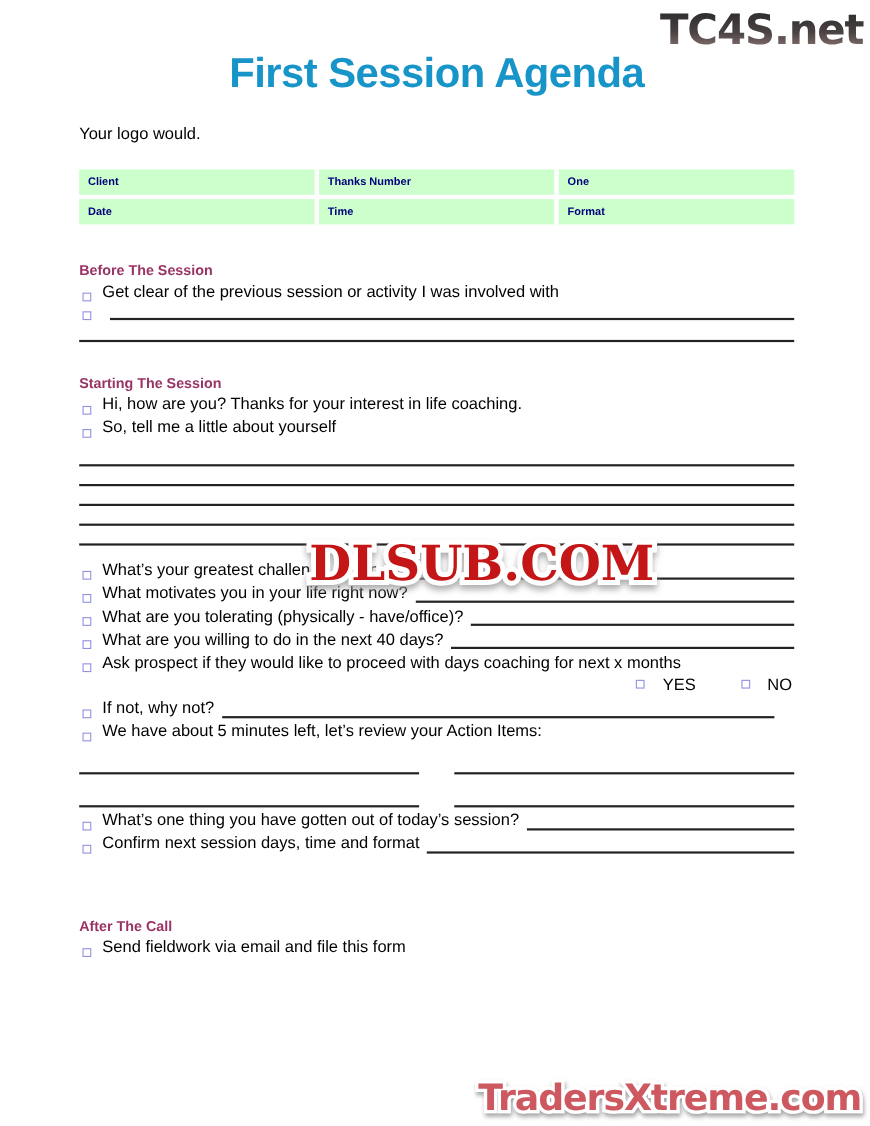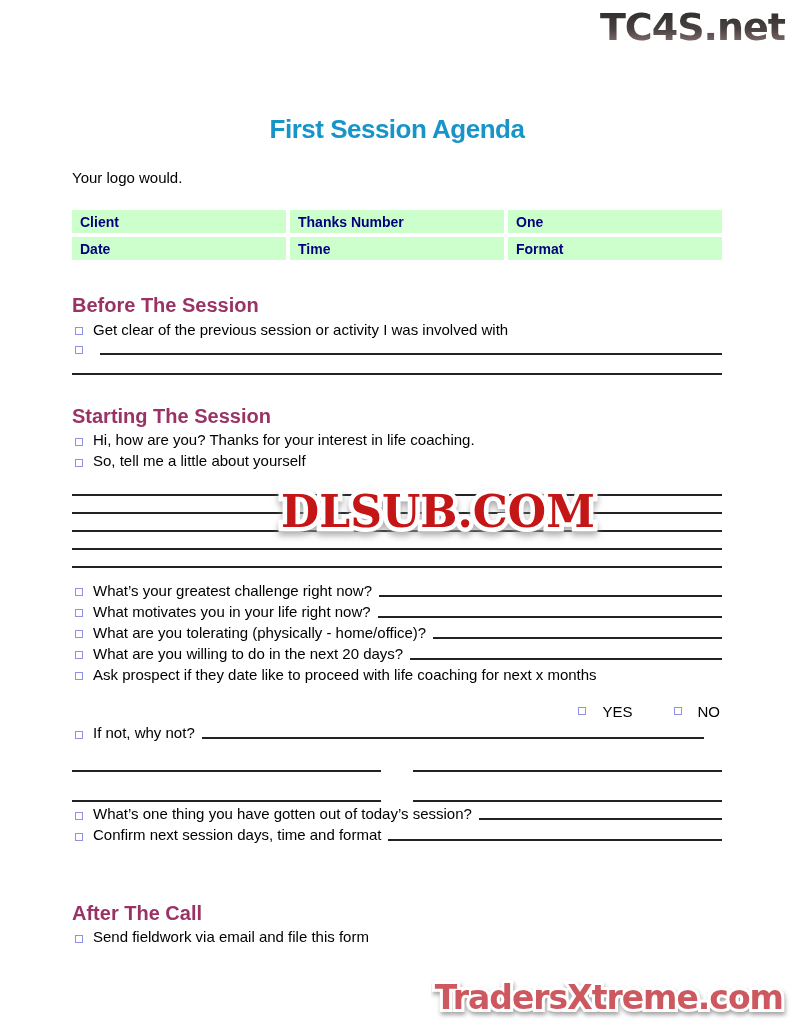--- a/index.html
+++ b/index.html
@@ -2,42 +2,42 @@
 <html><head>
 <meta charset="utf-8">
 <style>
   * { margin:0; padding:0; box-sizing:border-box; }
   html,body { background:#ffffff; }
   body { font-family:"Liberation Sans", sans-serif; color:#000; }
   .page { position:relative; width:791px; height:1024px; background:#fff; overflow:hidden; margin:0 auto; }
   .content { position:absolute; left:72px; right:69px; top:0; }
 
   
-  .title { margin-top:114px; text-align:center; font-size:26px; font-weight:bold; letter-spacing:-0.5px; color:#1794c8; }
+  .title { margin-top:46px; text-align:center; font-size:38px; font-weight:bold; letter-spacing:-0.5px; color:#1794c8; }
   .logo-here { margin-top:24px; font-size:15px; }
 
   
   .info-table { margin-top:20px; width:calc(100% + 8px); margin-left:-4px; border-collapse:separate; border-spacing:4px; }
-  .info-table td { width:33.33%; background:#ccffcc; height:23px; padding:2px 8px; font-size:14px; font-weight:bold; color:#00007d; vertical-align:middle; }
-
-  
-  .sec-title { font-size:20px; font-weight:bold; color:#993366; }
-  .item { display:flex; align-items:center; margin-top:3.5px; font-size:15px; line-height:17.5px; }
+  .info-table td { width:33.33%; background:#ccffcc; height:23px; padding:2px 8px; font-size:10px; font-weight:bold; color:#00007d; vertical-align:middle; }
+
+  
+  .sec-title { font-size:13px; font-weight:bold; color:#993366; }
+  .item { display:flex; align-items:flex-end; margin-top:3.5px; font-size:15px; line-height:17.5px; }
   .cb { flex:none; width:8px; height:8px; border:1.5px solid #9090e4; margin:4px 10px 0 3px; background:#fff; }
   .item .txt { white-space:nowrap; }
   .fill-line { flex:1 1 auto; height:13px; border-bottom:2px solid #222; margin-left:7px; min-width:30px; }
   .rule { height:18px; border-bottom:2px solid #222; }
   .rule.first { margin-top:2px; }
 
   .mt-sec { margin-top:30px; }
   .questions { margin-top:14px; }
   .towards { margin-top:40px; }
   .after-call { margin-top:58px; }
 
-  .yesno { display:flex; justify-content:flex-end; align-items:flex-start; margin-top:20px; font-size:15px; line-height:17.5px; padding-right:2px; }
+  .yesno { display:flex; justify-content:flex-end; align-items:flex-start; margin-top:3px; font-size:15px; line-height:17.5px; padding-right:2px; }
   .yesno .grp { display:flex; align-items:flex-start; margin-left:38px; }
   .yesno .cb { margin-right:16px; }
 
   .twocol { display:flex; gap:32px; }
   .twocol .half { flex:1; height:18px; border-bottom:2px solid #222; }
   .twocol.r1 { margin-top:12px; }
   .twocol.r2 { margin-top:12px; }
   .closing { }
 
   
@@ -104,48 +104,52 @@
         <span class="txt">What’s your greatest challenge right now?</span>
         <span class="fill-line"></span>
       </div>
       <div class="item">
         <span class="cb"></span>
         <span class="txt">What motivates you in your life right now?</span>
         <span class="fill-line"></span>
       </div>
       <div class="item">
         <span class="cb"></span>
-        <span class="txt">What are you tolerating (physically - home/office)?</span>
-        <span class="fill-line"></span>
-      </div>
-      <div class="item">
-        <span class="cb"></span>
-        <span class="txt">What are you willing to do in the next 20 days?</span>
-        <span class="fill-line"></span>
-      </div>
-    </div>
-
-    <div class="item">
-      <span class="cb"></span>
-      <span class="txt">Ask prospect if they date like to proceed with life coaching for next x months</span>
+        <span class="txt">What are you tolerating (physically - have/office)?</span>
+        <span class="fill-line"></span>
+      </div>
+      <div class="item">
+        <span class="cb"></span>
+        <span class="txt">What are you willing to do in the next 40 days?</span>
+        <span class="fill-line"></span>
+      </div>
+    </div>
+
+    <div class="item">
+      <span class="cb"></span>
+      <span class="txt">Ask prospect if they would like to proceed with days coaching for next x months</span>
     </div>
     <div class="yesno">
       <span class="grp">
         <span class="cb"></span>
         <span>YES</span>
       </span>
       <span class="grp">
         <span class="cb"></span>
         <span>NO</span>
       </span>
     </div>
     <div class="item">
       <span class="cb"></span>
       <span class="txt">If not, why not?</span>
       <span class="fill-line" style="margin-right:18px;"></span>
+    </div>
+    <div class="item">
+      <span class="cb"></span>
+      <span class="txt">We have about 5 minutes left, let’s review your Action Items:</span>
     </div>
     <div class="twocol r1">
       <div class="half"></div>
       <div class="half"></div>
     </div>
     <div class="twocol r2">
       <div class="half"></div>
       <div class="half"></div>
     </div>
     <div class="closing">

